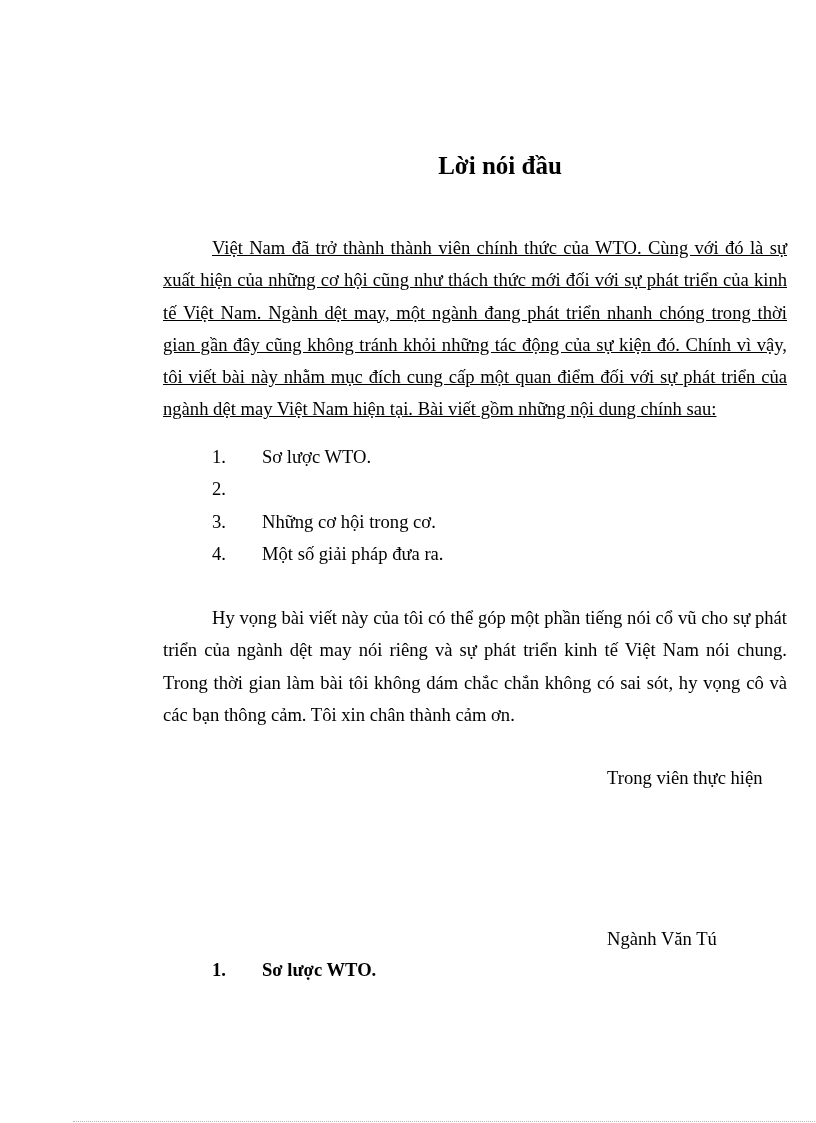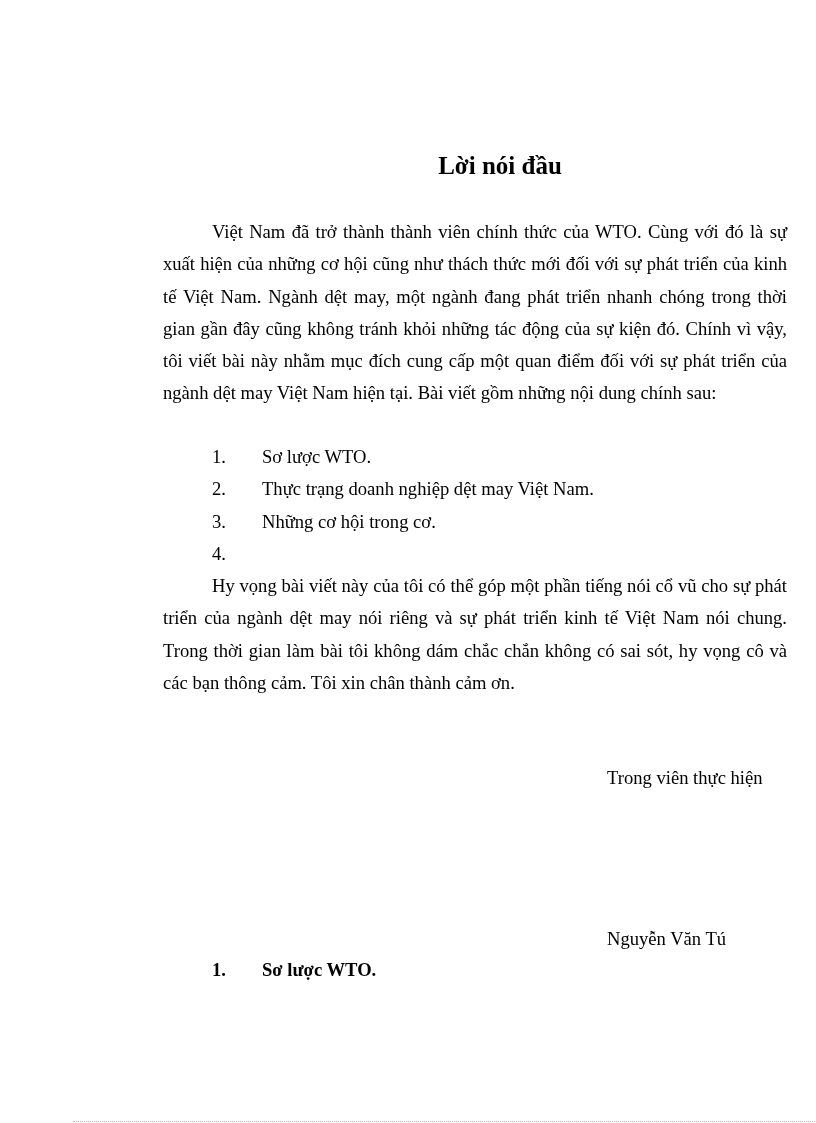--- a/index.html
+++ b/index.html
@@ -33,36 +33,36 @@
     .para {
       position: absolute;
       left: 116px;
       width: 624px;
       font-size: 18.6px;
       line-height: 32.3px;
       text-align: justify;
       margin: 0;
     }
     .para .indent { display: inline-block; width: 49px; }
-    .para1 { top: 216px; }
+    .para1 { top: 232px; text-decoration: underline; }
     .list {
       position: absolute;
       left: 165px;
       top: 441px;
       font-size: 18.6px;
       line-height: 32.3px;
       margin: 0; padding: 0;
       list-style: none;
     }
     .list li {
       display: flex;
       white-space: nowrap;
     }
     .list .num { width: 50px; }
-    .para2 { top: 570px; }
+    .para2 { top: 602px; }
     .signature-role {
       position: absolute;
       left: 560px;
       top: 764px;
       font-size: 18.6px;
       line-height: 28px;
       white-space: nowrap;
     }
     .signature-name {
       position: absolute;
@@ -101,36 +101,36 @@
 
   <p class="para para1"><span class="indent"></span><span>Việt Nam đã trở thành thành viên chính thức của WTO. Cùng với đó là sự xuất hiện của những cơ hội cũng như thách thức mới đối với sự phát triển của kinh tế Việt Nam. Ngành dệt may, một ngành đang phát triển nhanh chóng trong thời gian gần đây cũng không tránh khỏi những tác động của sự kiện đó. Chính vì vậy, tôi viết bài này nhằm mục đích cung cấp một quan điểm đối với sự phát triển của ngành dệt may Việt Nam hiện tại. Bài viết gồm những nội dung chính sau:</span></p>
 
   <ul class="list">
     <li>
       <span class="num">1.</span>
       <span>Sơ lược WTO.</span>
     </li>
     <li>
       <span class="num">2.</span>
-      <span>Thực trạng doanh nghiệp dệt may Việt Nam.</span>
     </li>
     <li>
       <span class="num">3.</span>
       <span>Những cơ hội trong cơ.</span>
     </li>
     <li>
       <span class="num">4.</span>
+      <span>Một số giải pháp đưa ra.</span>
     </li>
   </ul>
 
   <p class="para para2"><span class="indent"></span><span>Hy vọng bài viết này của tôi có thể góp một phần tiếng nói cổ vũ cho sự phát triển của ngành dệt may nói riêng và sự phát triển kinh tế Việt Nam nói chung. Trong thời gian làm bài tôi không dám chắc chắn không có sai sót, hy vọng cô và các bạn thông cảm. Tôi xin chân thành cảm ơn.</span></p>
 
   <div class="signature-role">Trong viên thực hiện</div>
 
-  <div class="signature-name">Nguyễn Văn Tú</div>
+  <div class="signature-name">Ngành Văn Tú</div>
 
   <div class="section-heading">
     <span class="num">1.</span>
     <span>Sơ lược WTO.</span>
   </div>
 
   <div class="page-break"></div>
 </div>
 
 </body></html>

